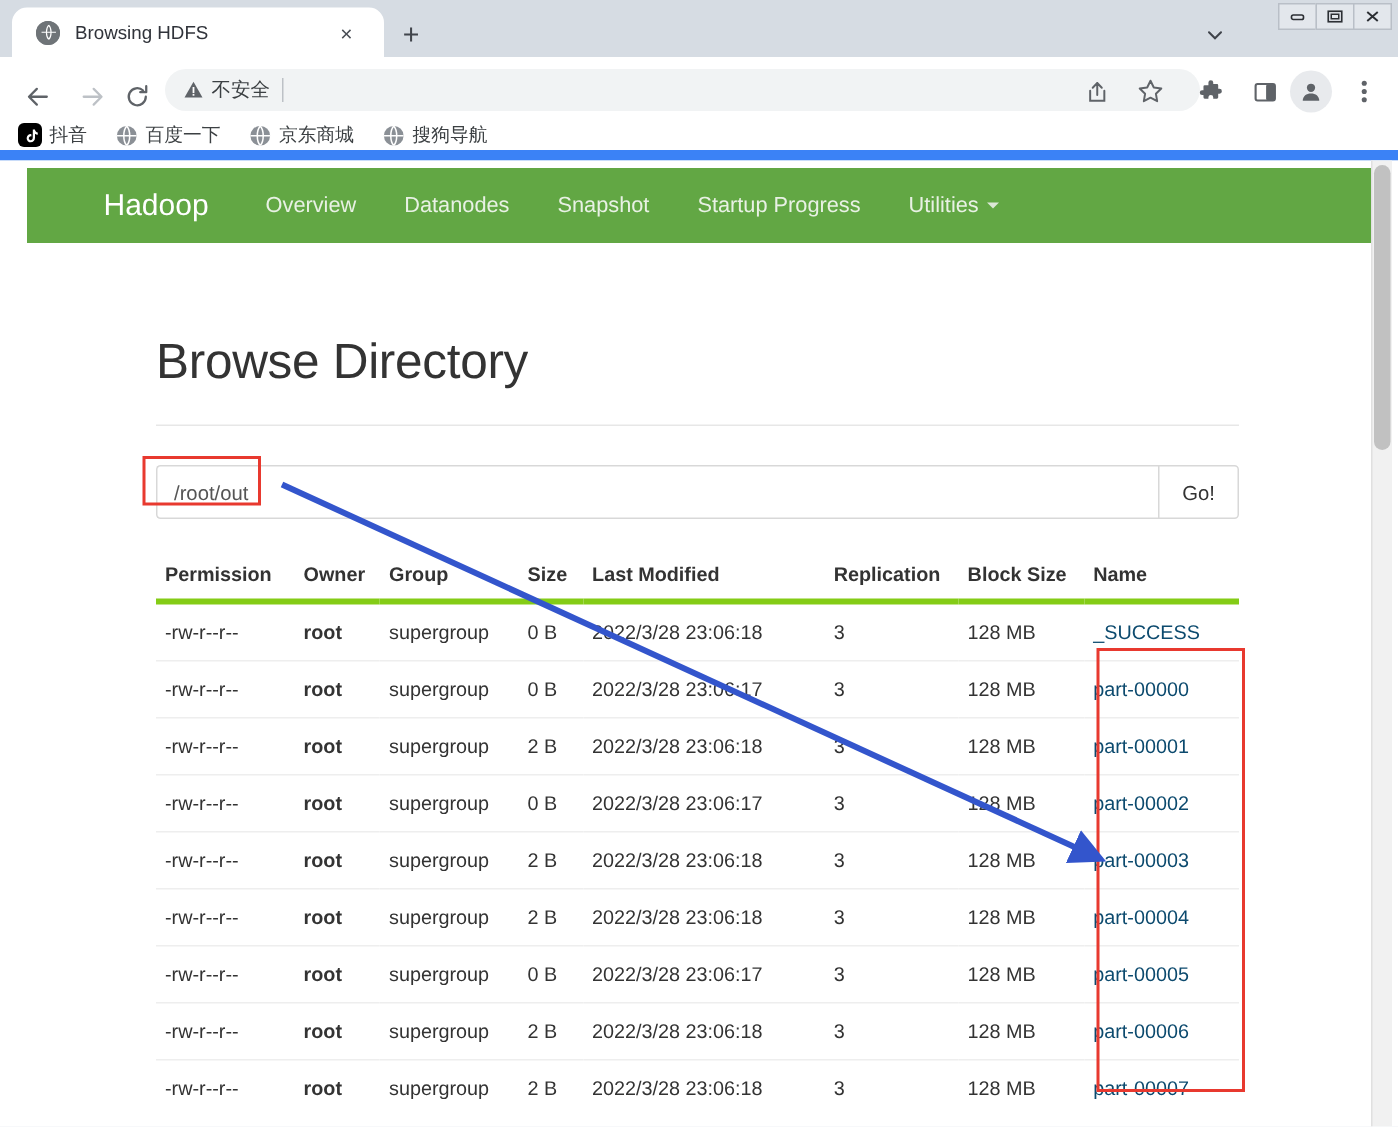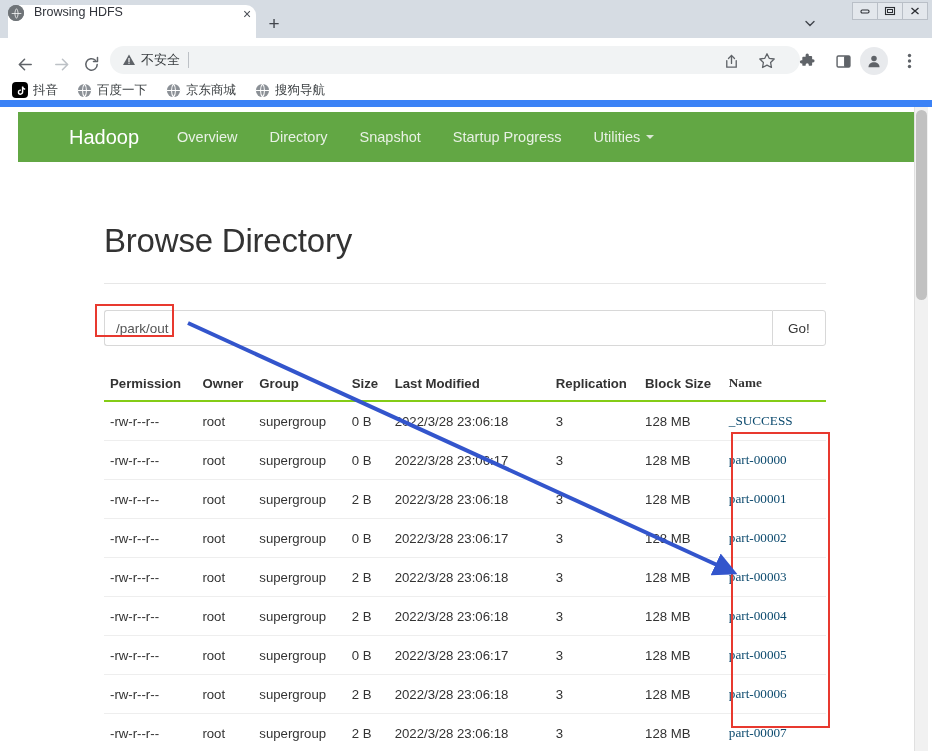--- a/index.html
+++ b/index.html
@@ -14,21 +14,21 @@
   #app { position: relative; width: 932px; height: 751px; background:#d6dce3; }
 
   
   .chrome-tabstrip {
     position: absolute; left:0; top:0; width:932px; height:38px;
     background:#d6dce3;
   }
   .tab {
     position:absolute; left:8px; top:5px; width:248px; height:33px;
     background:#ffffff; border-radius:10px 10px 0 0;
-    display:flex; align-items:flex-start; padding:0 0;
+    display:flex; align-items:center; padding:0 16px;
   }
   .tab-favicon {
     width:16px; height:16px; border-radius:50%;
     background:#6f7478; position:relative; flex:0 0 auto;
     display:flex; align-items:center; justify-content:center;
   }
   .tab-favicon::before{
     content:""; position:absolute; width:16px;height:16px;border-radius:50%;
     border:1.5px solid #6f7478; box-sizing:border-box;
   }
@@ -159,35 +159,35 @@
     font-size:13.5px; color:#333; display:flex;align-items:center;justify-content:center;
     border-radius:0 3px 3px 0; font-family:"Liberation Sans", sans-serif;
   }
 
   table.ftable{
     position:absolute; left:104px; top:205px; width:722px;
     border-collapse:collapse; font-size:13.2px; color:#333;
   }
   table.ftable th{
     text-align:left; font-weight:700; padding:8px 6px 9px 6px;
-    border-bottom:2px solid #84cc16; white-space:nowrap; color:#333;
+    border-bottom:4px solid #84cc16; white-space:nowrap; color:#333;
   }
   table.ftable td{
     padding:11px 6px; border-top:1px solid #eeeeee; white-space:nowrap;
     color:#333;
   }
   table.ftable tr:first-child td{ border-top:none; }
   .c-perm{ width:86px; }
-  .c-owner{ width:52px; }
+  .c-owner{ width:52px;font-weight:bold; }
   .c-group{ width:86px; }
   .c-size{ width:40px; }
   .c-mod{ width:150px; }
   .c-rep{ width:76px; }
   .c-block{ width:74px; }
-  .c-name{ width:96px;font-family:Liberation Serif, serif; }
+  .c-name{ width:96px; }
   .flink{ color:#0c4a6e; text-decoration:none; }
 
   
   .anno{ position:absolute; pointer-events:none; }
   #anno-box-path{
     left:95px; top:304px; width:79px; height:33px;
     border:2px solid #e8392f;
   }
   #anno-box-names{
     left:731px; top:432px; width:99px; height:296px;
@@ -347,36 +347,36 @@
       <span class="bm-label">搜狗导航</span>
     </div>
   </div>
 
   <div class="viewport">
 
     <div class="hnav">
       <span class="hbrand">Hadoop</span>
       <span class="hlinks">
         <span class="hlink">Overview</span>
-        <span class="hlink">Directory</span>
+        <span class="hlink">Datanodes</span>
         <span class="hlink">Snapshot</span>
         <span class="hlink">Startup Progress</span>
         <span class="hlink">
             <span>Utilities</span>
             <span class="hcaret"></span>
           </span>
       </span>
     </div>
 
     <div class="content">
       <h1 class="page-title">Browse Directory</h1>
       <div class="title-rule"></div>
 
       <div class="pathrow">
-        <div class="path-input">/park/out</div>
+        <div class="path-input">/root/out</div>
         <div class="go-btn">Go!</div>
       </div>
 
       <table class="ftable">
         <thead>
           <tr>
             <th class="c-perm">Permission</th>
             <th class="c-owner">Owner</th>
             <th class="c-group">Group</th>
             <th class="c-size">Size</th>

